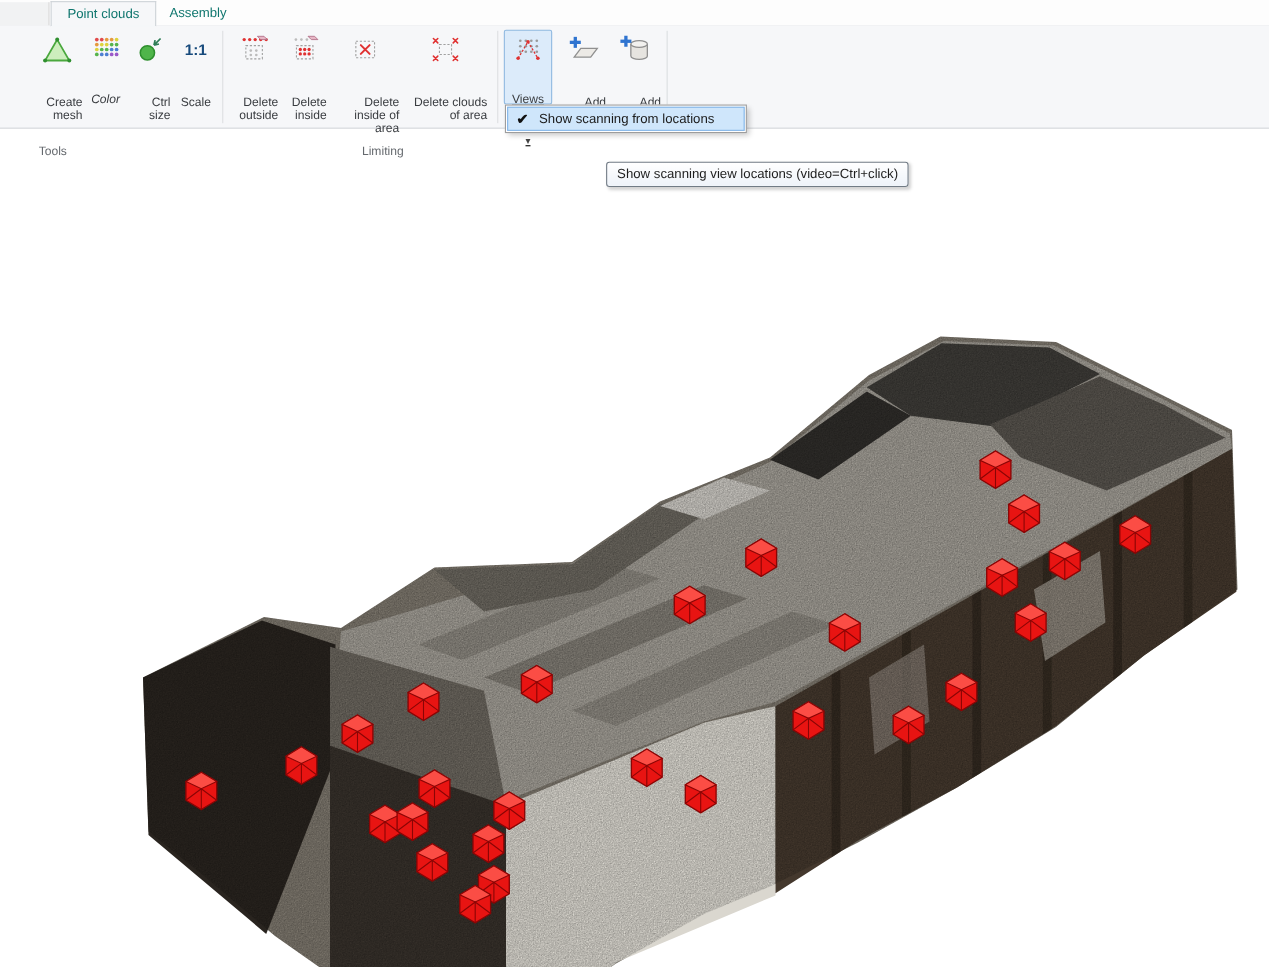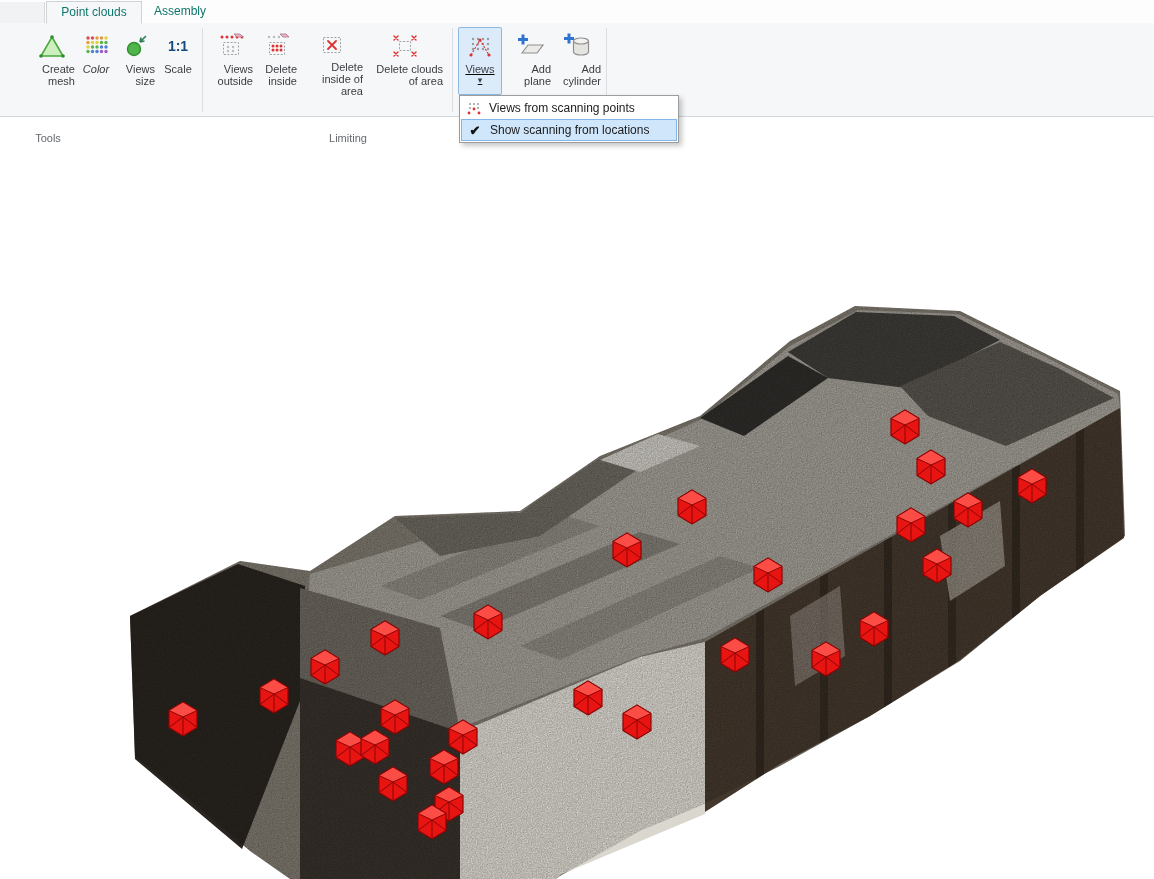--- a/index.html
+++ b/index.html
@@ -11,21 +11,21 @@
   .file-stub{position:absolute;left:0;top:2px;width:44px;height:21px;background:#f1f2f3;border-right:1px solid #dadada;}
   .tab{position:absolute;top:1px;height:21px;line-height:21px;text-align:center;font-size:12px;color:#0f766e;cursor:default;}
   .tab.active{background:#f6f7f9;border:1px solid #cfd3d8;border-bottom:1px solid #f6f7f9;z-index:2;}
 
   
   .ribbon{position:absolute;left:0;top:22px;right:0;height:93px;background:#f6f7f9;
           border-top:1px solid #cfd3d8;border-bottom:1px solid #d4d7db;z-index:10;}
   .vsep{position:absolute;top:5px;height:84px;width:1px;background:#dcdfe2;}
   .grp-label{position:absolute;top:77px;font-size:11px;color:#65696e;text-align:center;margin-top:32px;}
   .rbtn{position:absolute;top:4px;height:68px;box-sizing:border-box;display:flex;flex-direction:column;
-        align-items:center;padding-top:3px;border:1px solid transparent;border-radius:2px;cursor:default;}
+        align-items:center;padding-top:3px;border:1px solid transparent;border-radius:2px;cursor:default;gap:26px;}
   .rbtn .ric{height:30px;display:flex;align-items:center;justify-content:center;}
   .rbtn .rlb{font-size:11px;line-height:12px;text-align:right;color:#3a3d41;margin-top:2px;}
   .rbtn.selected{background:#dcebfa;border-color:#8fb9e0;}
   .drop-arrow{font-size:9px;line-height:8px;color:#444;margin-top:1px;}
 
   
   .menu{position:absolute;left:459px;top:95px;width:216px;background:#ffffff;border:1px solid #9d9d9d;
         box-shadow:3px 3px 5px rgba(0,0,0,.22);z-index:30;padding:1px;}
   .menu-item{display:flex;align-items:center;height:22px;box-sizing:border-box;font-size:12px;color:#1b1b1b;cursor:default;}
   .menu-item .mic{width:22px;height:18px;display:flex;align-items:center;justify-content:center;margin:0 4px 0 2px;flex:0 0 22px;}
@@ -187,21 +187,21 @@
       <span class="rlb">Color</span>
     </div>
 
     <div class="rbtn" style="left:116px;width:40px;">
       <span class="ric">
         <svg width="28" height="28" viewBox="0 0 28 28">
           <circle cx="12" cy="17" r="6.5" fill="#4fb54a" stroke="#2e8f2e" stroke-width="1.4"></circle>
           <path d="M24,4 L18,10 M18,10 l4.5,-1 M18,10 l1,-4.5" fill="none" stroke="#2e7d55" stroke-width="1.6"></path>
         </svg>
       </span>
-      <span class="rlb">Views size</span>
+      <span class="rlb">Ctrl size</span>
     </div>
 
     <div class="rbtn" style="left:158px;width:40px;">
       <span class="ric">
         <svg width="28" height="28" viewBox="0 0 28 28">
           <text x="14" y="19" text-anchor="middle" font-family="Liberation Sans, sans-serif" font-size="14" font-weight="bold" fill="#174a7c">1:1</text>
         </svg>
       </span>
       <span class="rlb">Scale</span>
     </div>
@@ -217,21 +217,21 @@
             <circle cx="15" cy="5" r="1.5" fill="#e03131"></circle>
             <circle cx="20" cy="5" r="1.5" fill="#e03131"></circle>
             <circle cx="25" cy="5" r="1.5" fill="#e03131"></circle>
           <circle cx="11" cy="15" r="1.2" fill="#bcbcbc"></circle>
             <circle cx="16" cy="15" r="1.2" fill="#bcbcbc"></circle>
             <circle cx="11" cy="19" r="1.2" fill="#bcbcbc"></circle>
             <circle cx="16" cy="19" r="1.2" fill="#bcbcbc"></circle>
           <path d="M17,2 l6,0 3,3 -6,0 z" fill="#e7b7c6" stroke="#b06f87" stroke-width="0.8"></path>
         </svg>
       </span>
-      <span class="rlb">Views outside</span>
+      <span class="rlb">Delete outside</span>
     </div>
 
     <div class="rbtn" style="left:256px;width:42px;">
       <span class="ric">
         <svg width="28" height="28" viewBox="0 0 28 28">
           <rect x="6.5" y="10.5" width="15" height="12" fill="none" stroke="#a0a0a0" stroke-dasharray="2 1.6"></rect>
           <circle cx="10" cy="14" r="1.5" fill="#e03131"></circle>
             <circle cx="14" cy="14" r="1.5" fill="#e03131"></circle>
             <circle cx="18" cy="14" r="1.5" fill="#e03131"></circle>
           <circle cx="10" cy="18" r="1.5" fill="#e03131"></circle>
@@ -316,37 +316,23 @@
       <span class="rlb">Add cylinder</span>
     </div>
 
     <div class="vsep" style="left:606px;"></div>
 
     <div class="grp-label" style="left:24px;width:48px;">Tools</div>
     <div class="grp-label" style="left:298px;width:100px;">Limiting</div>
   </div>
 
   <div class="menu">
-    <div class="menu-item">
-      <span class="mic">
-        <svg width="16" height="16" viewBox="0 0 16 16">
-          <circle cx="4" cy="4" r="1" fill="#9a9a9a"></circle>
-            <circle cx="8" cy="4" r="1" fill="#9a9a9a"></circle>
-            <circle cx="12" cy="4" r="1" fill="#9a9a9a"></circle>
-          <circle cx="4" cy="8" r="1" fill="#9a9a9a"></circle>
-            <circle cx="12" cy="8" r="1" fill="#9a9a9a"></circle>
-          <circle cx="3" cy="13" r="1.4" fill="#e03131"></circle>
-            <circle cx="8" cy="9" r="1.4" fill="#e03131"></circle>
-            <circle cx="13" cy="13" r="1.4" fill="#e03131"></circle>
-        </svg>
-      </span>
-      <span>Views from scanning points</span>
-    </div>
     <div class="menu-item hl">
       <span class="mic">
         <span class="check">✔</span>
       </span>
       <span>Show scanning from locations</span>
     </div>
   </div>
 
+  <div class="tooltip">Show scanning view locations (video=Ctrl+click)</div>
 
 </div>
 
 </body></html>

